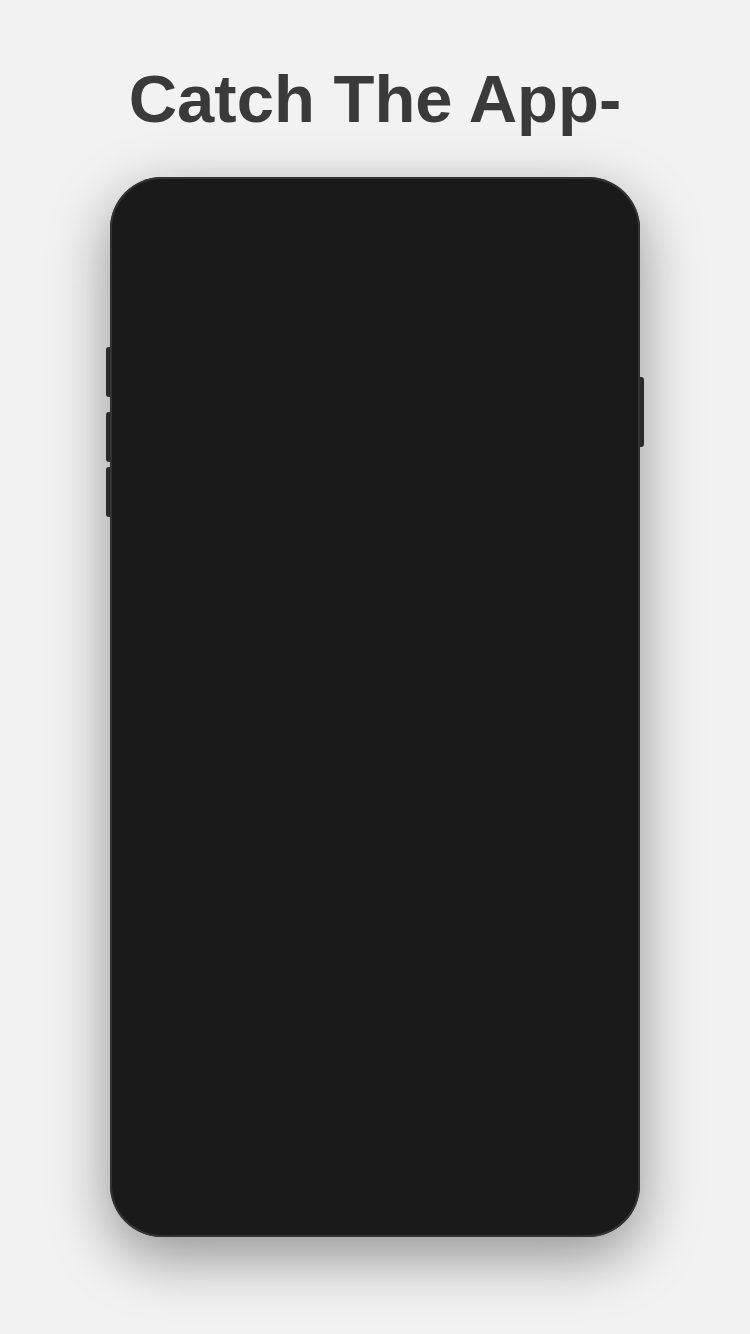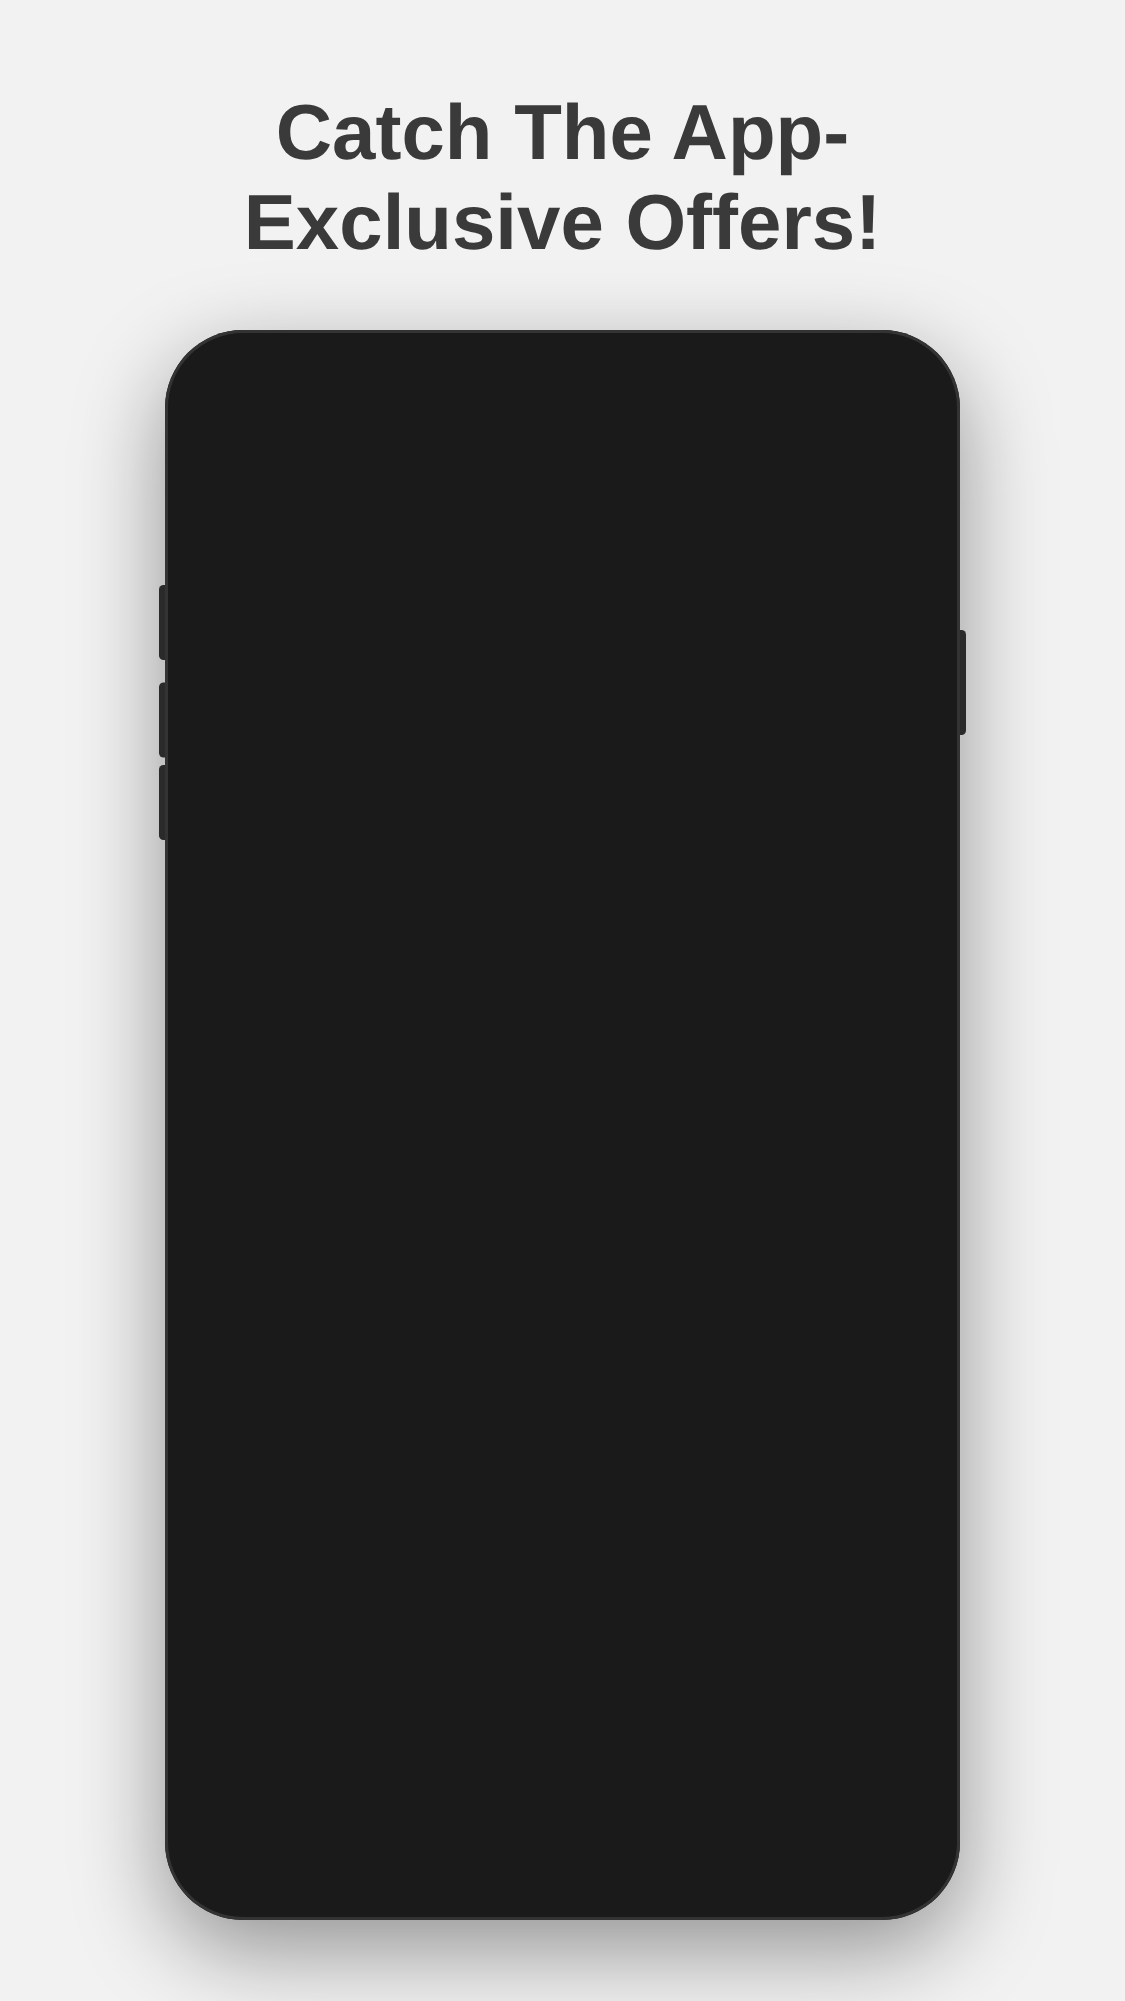--- a/index.html
+++ b/index.html
@@ -15,21 +15,21 @@
       align-items: center;
     }
 
     .page-header {
       text-align: center;
       padding: 60px 60px 40px;
       width: 100%;
     }
 
     .page-header h1 {
-      font-size: 52px;
+      font-size: 67px;
       font-weight: 800;
       color: #3a3a3a;
       line-height: 1.15;
     }
 
     
     .phone-wrapper {
       position: relative;
       width: 530px;
       height: 1060px;
@@ -495,21 +495,20 @@
     svg { display: inline-block; vertical-align: middle; }
   </style>
 </head>
 <body>
 
 <div style="width:750px; height:1334px; background:#f2f2f2; position:relative; overflow:hidden;">
 
   <div class="page-header">
     <h1>
       <span>Catch The App-</span><br>
-      <span>Exclusive Offers!</span>
     </h1>
   </div>
 
   <div class="phone-wrapper">
 
     <div class="phone-shell"></div>
 
     <div class="phone-screen">
 
       <div class="notch">

